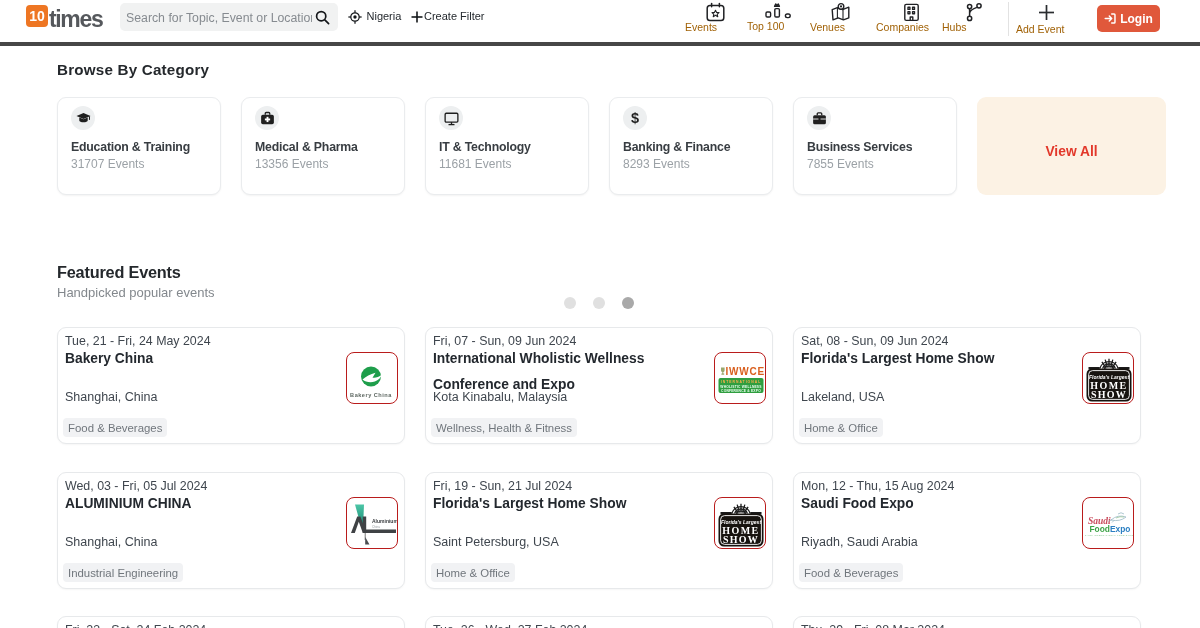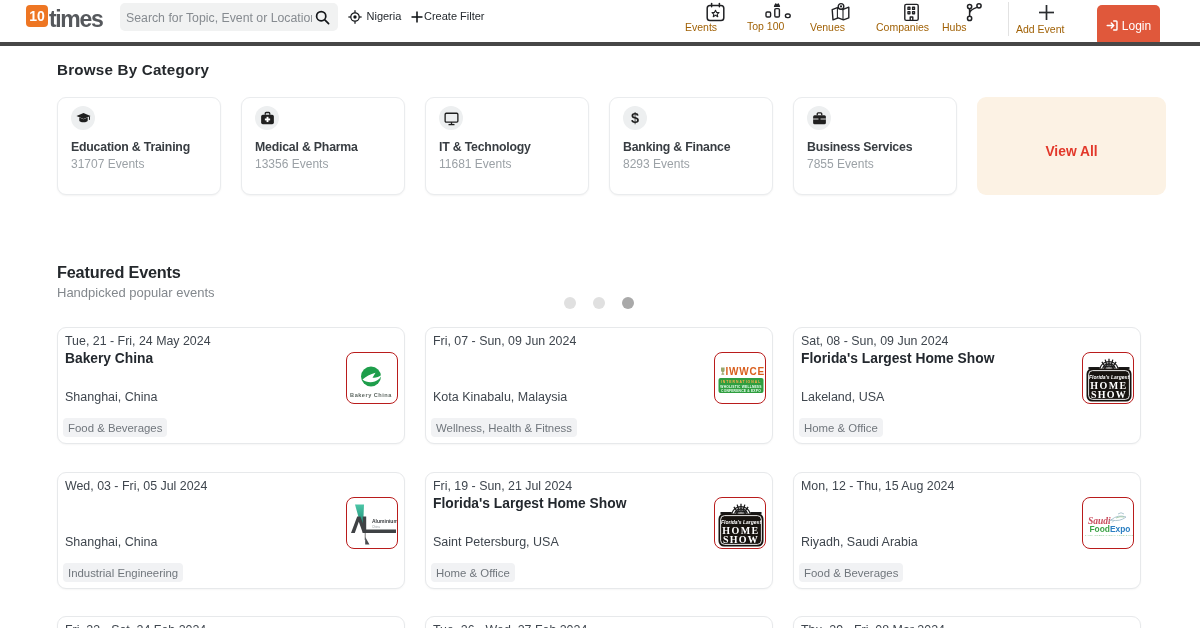--- a/index.html
+++ b/index.html
@@ -17,22 +17,22 @@
   background:#f1f2f2; border-radius:5px; }
 #searchph { left:6px; top:7.5px; font-size:12.3px; color:#868b90;
   white-space:nowrap; overflow:hidden; width:186px; position:absolute; }
 #searchicon { left:195px; top:7px; position:absolute; }
 .hlbl { font-size:11px; color:#24292e; }
 #navdiv { left:1008px; top:2px; width:1px; height:34px; background:#e2e2e2; }
 .nav { top:2px; text-align:left; color:#a16207; }
 .nav svg { display:block; margin:0 auto; }
 
 .nav .lb { font-size:10.5px; margin-top:-2px; }
-#login { left:1097px; top:5px; width:63px; height:41px; background:#e0583b;
-  border-radius:5px; color:#fff; font-size:12px; font-weight:normal;
+#login { left:1097px; top:5px; width:63px; height:27px; background:#e0583b;
+  border-radius:5px; color:#fff; font-size:12px; font-weight:bold;
   display:flex; align-items:center; justify-content:center; gap:3px; }
 #darkbar { left:0; top:42px; width:1200px; height:3.5px; background:#474747; }
 
 
 #hbrowse { left:57px; top:61px; font-size:15.2px; font-weight:bold;
   color:#24282c; letter-spacing:0.2px; }
 #hfeat { left:57px; top:262.5px; font-size:16.3px; font-weight:bold;
   color:#24282c; letter-spacing:-0.2px; }
 #subfeat { left:57px; top:284.5px; font-size:13px; color:#83888d; }
 .dot { top:297px; width:12px; height:12px; border-radius:50%; }
@@ -234,20 +234,21 @@
   <div class="elogo">
     <svg width="48" height="48" viewBox="0 0 48 48">
       <circle cx="22" cy="21.5" r="10" fill="#1e9e4b"></circle>
       <path d="M13.5 24.5 C16.5 27.2 21.5 27.9 25.8 26.6 C29.5 25.3 31.8 22.6 33 19.6 C29.5 22.3 26.5 23.2 23.5 22.7 L26.5 17.8 C21.5 19.2 16.6 21.7 13.5 24.5 Z" fill="#fff"></path>
       <text x="22" y="41.5" font-size="5.6" font-weight="bold" fill="#5c6660" text-anchor="middle" letter-spacing="0.5">Bakery China</text>
     </svg>
   </div>
 </div>
 <div class="abs ecard" style="left:425px;top:327px">
   <div class="edate">Fri, 07 - Sun, 09 Jun 2024</div>
+  <div class="etitle">International Wholistic Wellness Conference and Expo</div>
   <div class="eloc">Kota Kinabalu, Malaysia</div>
   <div class="etag">Wellness, Health &amp; Fitness</div>
   <div class="elogo">
     <svg width="48" height="48" viewBox="0 0 48 48">
       <path d="M4 12.5h3.6v3a1.8 1.8 0 0 1-3.6 0z M5.2 17h1.2v1.6H5.2z M4.4 18.6h2.8v1.2H4.4z" fill="#9aa86e"></path>
       <text x="8.5" y="20.3" font-size="10" font-weight="bold" fill="#d95f1e" letter-spacing="0.8">IWWCE</text>
       <rect x="1.5" y="23" width="45" height="15" rx="2" fill="#2f9e3f"></rect>
       <text x="24" y="27.8" font-size="3.4" font-weight="bold" fill="#ffaf4d" text-anchor="middle" letter-spacing="1">INTERNATIONAL</text>
       <text x="24" y="32.6" font-size="3.3" font-weight="bold" fill="#eafff0" text-anchor="middle" letter-spacing="0.2">WHOLISTIC WELLNESS</text>
       <text x="24" y="37.2" font-size="3.3" font-weight="bold" fill="#eafff0" text-anchor="middle" letter-spacing="0.2">CONFERENCE &amp; EXPO</text>
@@ -272,20 +273,21 @@
       <rect x="3.6" y="15.6" width="40.8" height="28.8" rx="4" fill="none" stroke="#fff" stroke-width="0.9"></rect>
       <text x="24" y="24" font-size="5" font-weight="bold" font-style="italic" fill="#fff" text-anchor="middle">Florida's Largest</text>
       <text x="24" y="33.5" font-size="10" font-weight="bold" fill="#fff" text-anchor="middle" letter-spacing="1.4" font-family="Liberation Serif">HOME</text>
       <text x="24" y="43" font-size="10" font-weight="bold" fill="#fff" text-anchor="middle" letter-spacing="1.2" font-family="Liberation Serif">SHOW</text>
     </svg>
   </div>
 </div>
 
 <div class="abs ecard" style="left:57px;top:472px">
   <div class="edate">Wed, 03 - Fri, 05 Jul 2024</div>
+  <div class="etitle">ALUMINIUM CHINA</div>
   <div class="eloc">Shanghai, China</div>
   <div class="etag">Industrial Engineering</div>
   <div class="elogo">
     <svg width="48" height="48" viewBox="0 0 48 48">
       <defs>
           <linearGradient id="tg" x1="0" y1="0" x2="0" y2="1">
         <stop offset="0" stop-color="#4cc6a6"></stop>
             <stop offset="1" stop-color="#1d8f79"></stop>
       </linearGradient>
         </defs>
@@ -316,20 +318,21 @@
       <rect x="1.5" y="13.5" width="45" height="33" rx="5.5" fill="#17130f"></rect>
       <rect x="3.6" y="15.6" width="40.8" height="28.8" rx="4" fill="none" stroke="#fff" stroke-width="0.9"></rect>
       <text x="24" y="24" font-size="5" font-weight="bold" font-style="italic" fill="#fff" text-anchor="middle">Florida's Largest</text>
       <text x="24" y="33.5" font-size="10" font-weight="bold" fill="#fff" text-anchor="middle" letter-spacing="1.4" font-family="Liberation Serif">HOME</text>
       <text x="24" y="43" font-size="10" font-weight="bold" fill="#fff" text-anchor="middle" letter-spacing="1.2" font-family="Liberation Serif">SHOW</text>
     </svg>
   </div>
 </div>
 <div class="abs ecard" style="left:793px;top:472px">
   <div class="edate">Mon, 12 - Thu, 15 Aug 2024</div>
+  <div class="etitle">Saudi Food Expo</div>
   <div class="eloc">Riyadh, Saudi Arabia</div>
   <div class="etag">Food &amp; Beverages</div>
   <div class="elogo">
     <svg width="48" height="48" viewBox="0 0 48 48">
       <text x="3" y="24" font-size="9.5" font-weight="bold" font-style="italic" fill="#c94b5c" font-family="Liberation Serif">Saudi</text>
       <g stroke="#9bb9c5" fill="none" stroke-width="0.8">
         <path d="M26 20 q7-6 15-3 q-6 5-15 3z"></path>
         <path d="M33 14 q3-2.5 6 0"></path>
         <path d="M27 19.5l-3.5 2M29 20.5l-2 2"></path>
       </g>

